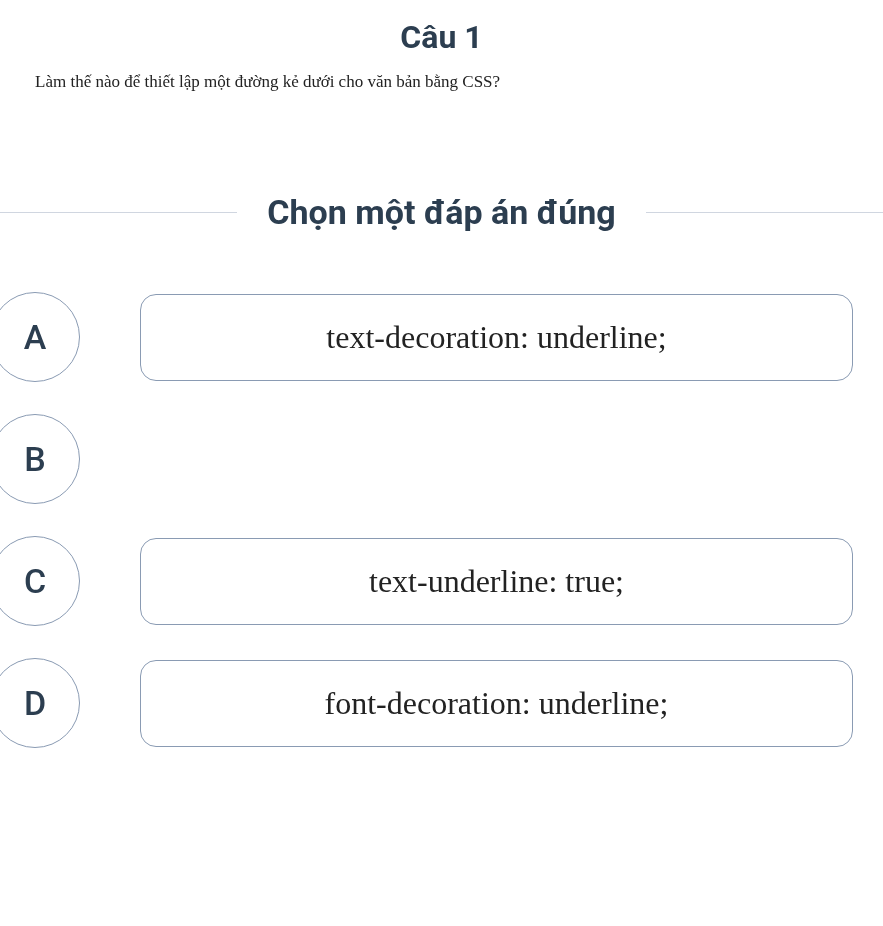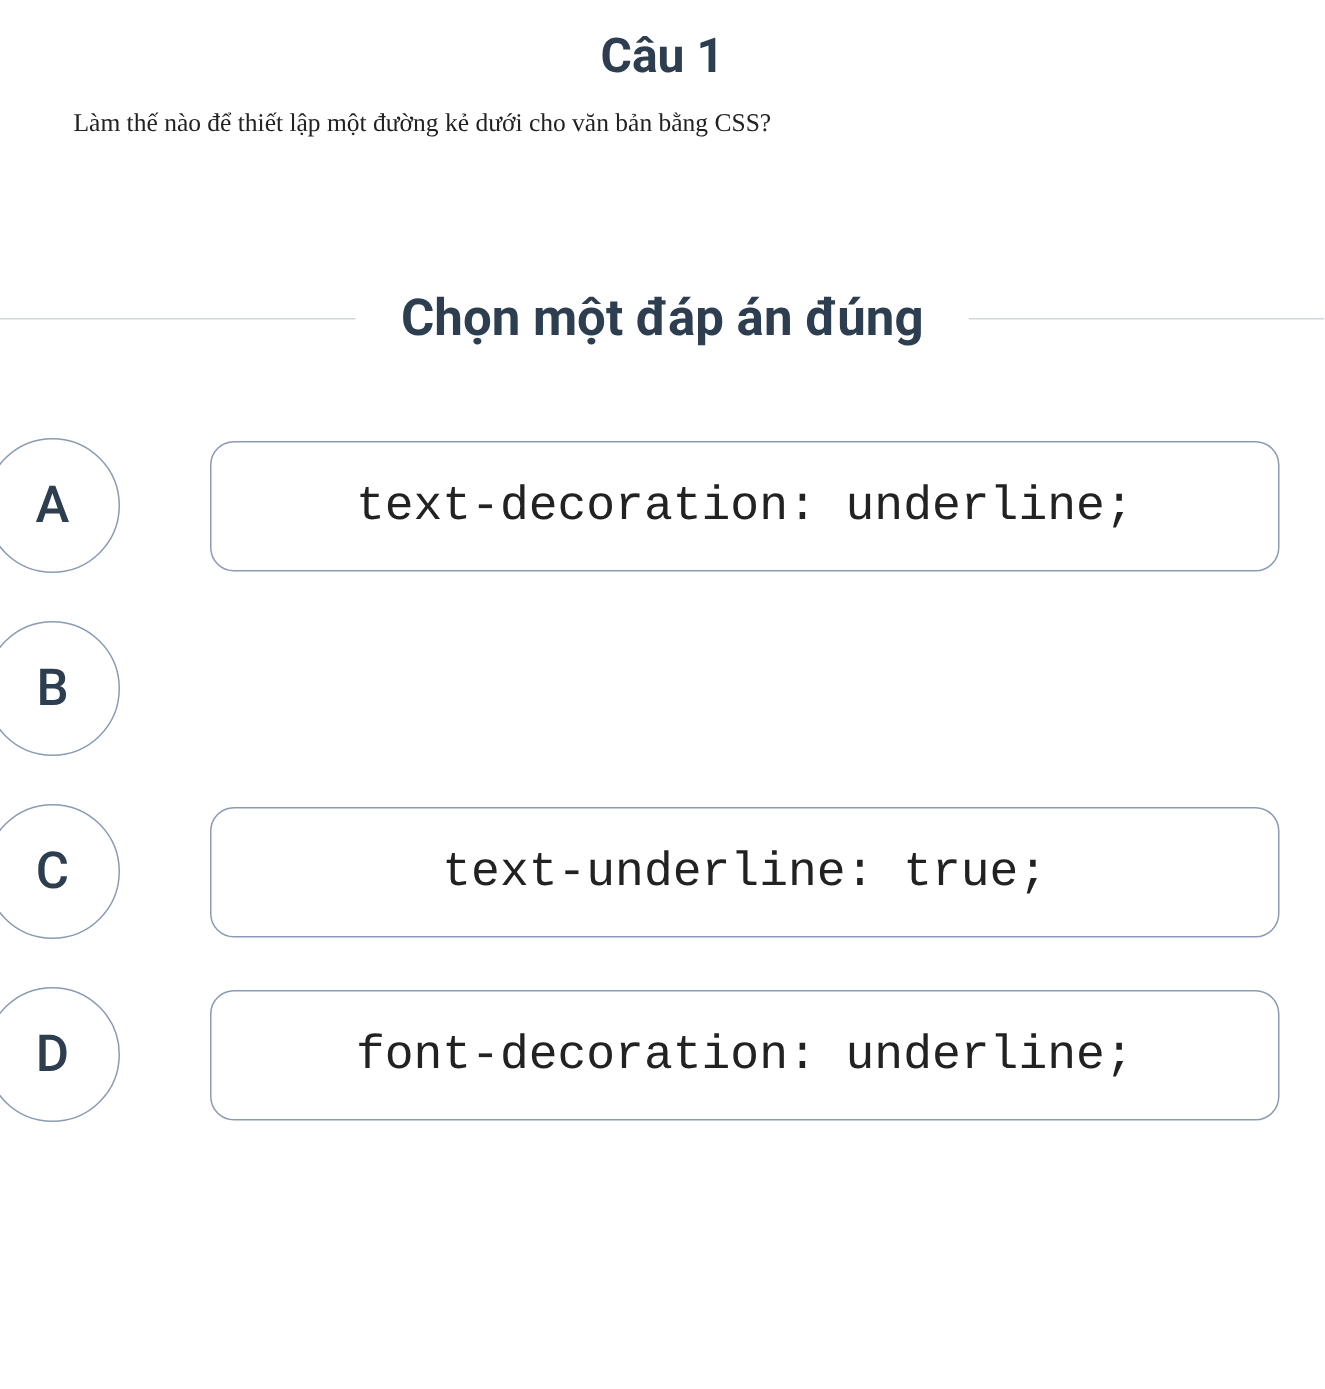--- a/index.html
+++ b/index.html
@@ -17,21 +17,22 @@
       font-size: 32px;
       font-weight: 700;
       color: #2c3e50;
       padding: 18px 0 0 0;
       text-align: center;
     }
     .question-text {
       font-size: 17px;
       font-family: Georgia, "Times New Roman", serif;
       color: #222;
-      padding: 16px 0 0 49px;
+      padding: 16px 0 0 24px;
+      margin-left: 11px;
     }
     .instruction-row {
       display: flex;
       align-items: center;
       margin-top: 100px;
       margin-bottom: 40px;
     }
     .instruction-line {
       flex: 1;
       height: 1px;
@@ -69,21 +70,21 @@
       flex-shrink: 0;
       margin-left: -10px;
       cursor: pointer;
       background: #fff;
     }
     .option-box {
       flex: 1;
       border: 1.5px solid #8a9bb3;
       border-radius: 16px;
       padding: 24px 40px;
-      font-family: Liberation Mono, monospace;
+      font-family: Liberation Serif, serif;
       font-size: 32px;
       color: #222;
       text-align: center;
       cursor: pointer;
       background: #fff;
     }
   </style>
 </head>
 <body>
 

